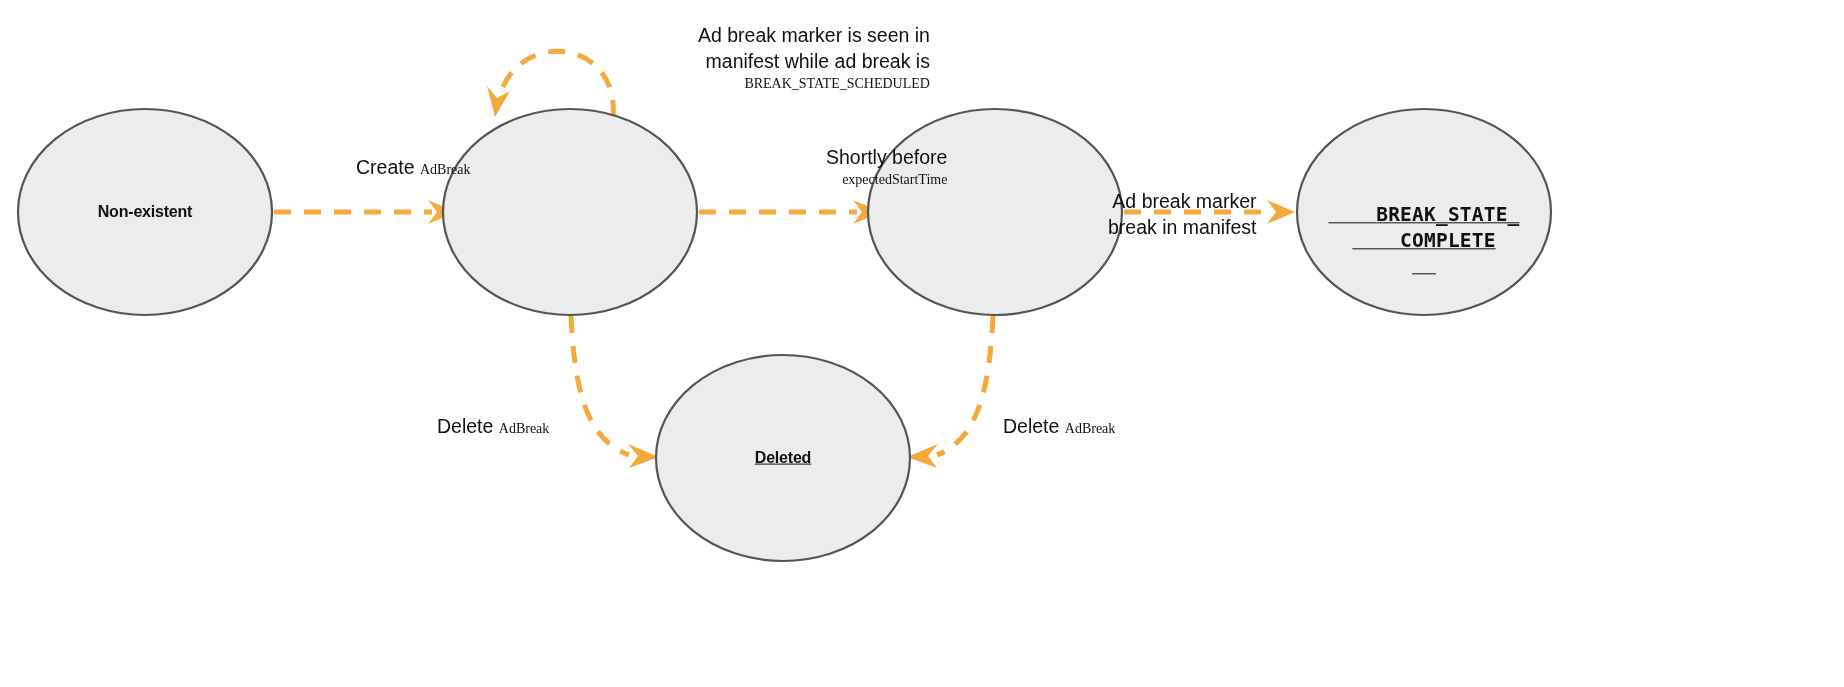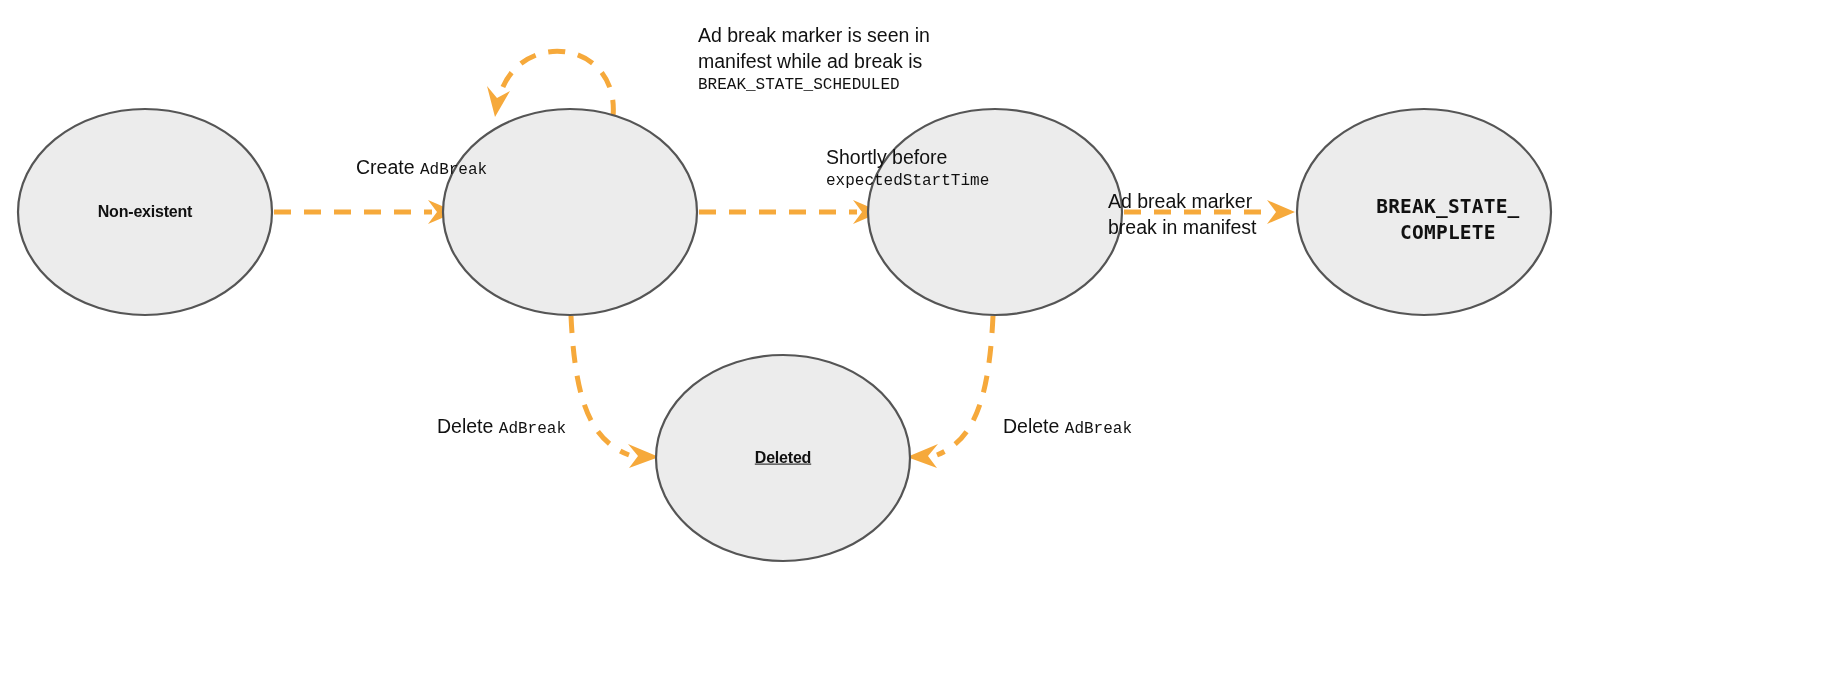--- a/index.html
+++ b/index.html
@@ -61,28 +61,29 @@
   }
   .edge-label {
     position: absolute;
     line-height: 1.33;
     color: #111111;
     pointer-events: none;
   }
   .edge-label .ln {
     display: block;
     white-space: pre;
+    text-align: right;
   }
   .t-sans {
     font-family: "Liberation Sans", sans-serif;
     font-size: 19.5px;
   }
   .t-mono {
-    font-family: Liberation Mono, monospace;
-    font-size: 16px;
+    font-family: Liberation Serif, serif;
+    font-size: 14px;
   }
   .lbl-left   { text-align: left; }
 </style>
 </head>
 <body>
 
 <div id="diagram-root">
 
   <svg id="diagram-svg" viewBox="0 0 1844 687">
 
@@ -120,21 +121,21 @@
     <ellipse class="node-ellipse" cx="570" cy="212" rx="127" ry="103"></ellipse>
     <ellipse class="node-ellipse" cx="995" cy="212" rx="127" ry="103"></ellipse>
     <ellipse class="node-ellipse" cx="1424" cy="212" rx="127" ry="103"></ellipse>
     <ellipse class="node-ellipse" cx="783" cy="458" rx="127" ry="103"></ellipse>
   </svg>
 
   <div class="node-label plain" style="left:145px; top:212px;">Non-existent</div>
 
 
 
-  <div class="node-label mono" style="left:1424px; top:220px;">
+  <div class="node-label mono" style="left:1424px; top:228px;text-decoration:underline;">
     <span class="ln">BREAK_STATE_</span>
     <span class="ln">COMPLETE</span>
   </div>
 
   <div class="node-label plain" style="left:783px; top:458px;text-decoration:underline;">Deleted</div>
 
   <div class="edge-label lbl-left" style="left:356px; top:155px;">
     <span class="ln"><span class="t-sans">Create </span><span class="t-mono">AdBreak</span></span>
   </div>
 

